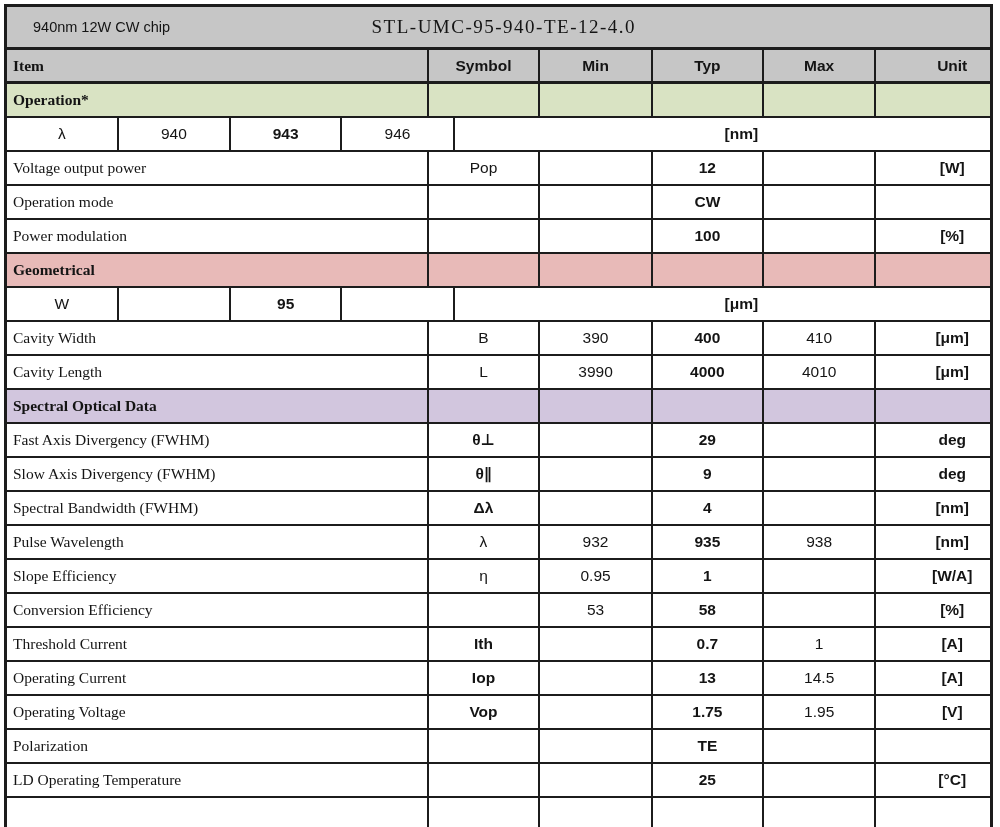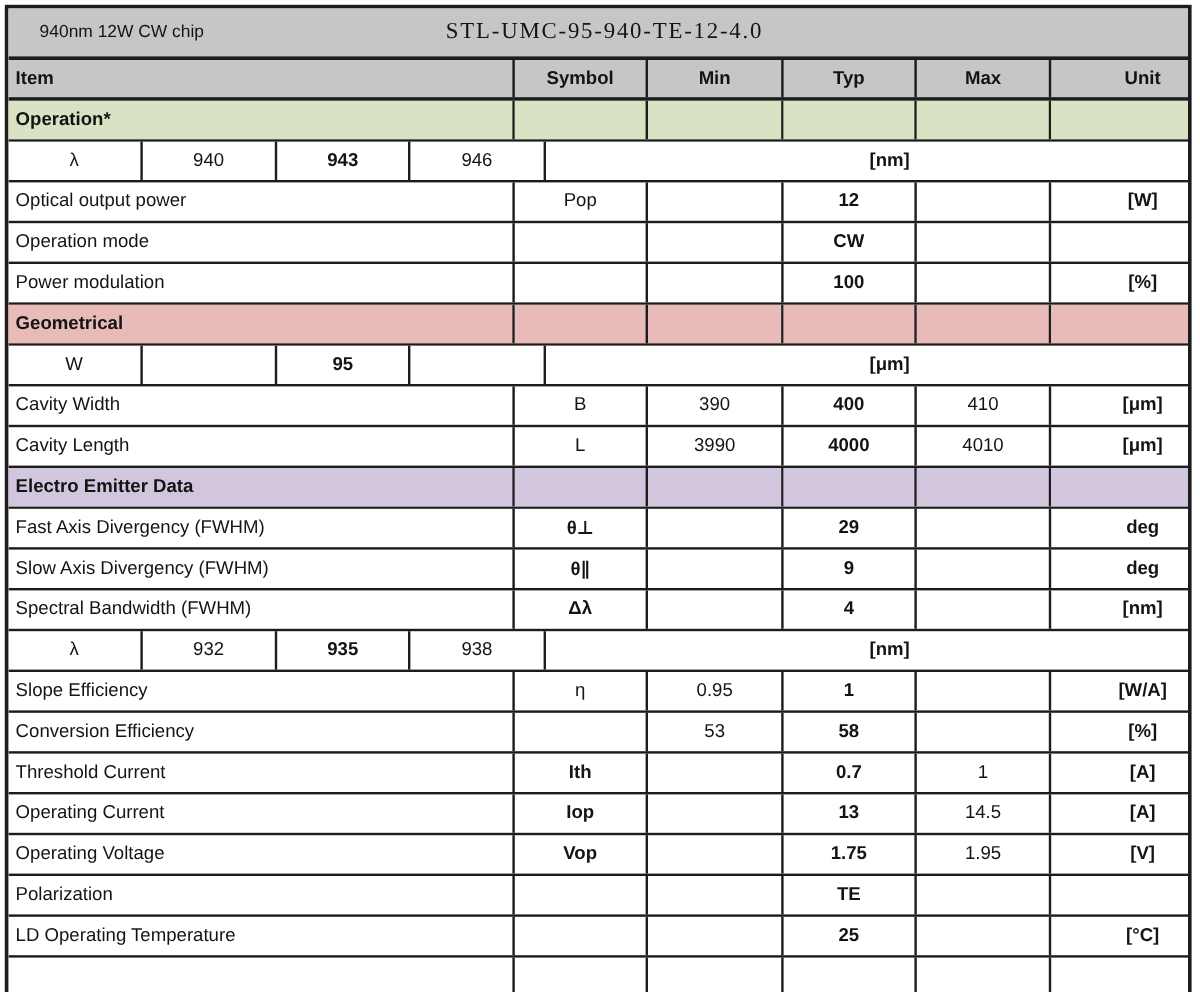--- a/index.html
+++ b/index.html
@@ -7,21 +7,21 @@
        font-family:"Liberation Sans","DejaVu Sans",sans-serif;color:#141414;}
   .spec-table{
     position:absolute;left:4px;top:4px;width:989px;height:840px;
     border:3px solid #1c1c1c;background:#ffffff;overflow:hidden;box-sizing:border-box;
   }
   .row{display:flex;height:34px;box-sizing:border-box;border-bottom:2px solid #1c1c1c;align-items:stretch;}
   .row:last-child{border-bottom:none;}
   .cell{display:flex;align-items:center;justify-content:center;box-sizing:border-box;
         border-right:2px solid #1c1c1c;font-size:15.5px;overflow:hidden;white-space:nowrap;}
   .cell:last-child{border-right:none;}
-  .c-item{width:42.9%;justify-content:flex-start;padding-left:6px;}
+  .c-item{width:42.9%;justify-content:flex-start;padding-left:6px;font-family:Liberation Serif, serif;}
   .c-sym{width:11.35%;}
   .c-min{width:11.45%;}
   .c-typ{width:11.3%;font-weight:bold;}
   .c-max{width:11.45%;}
   .c-unit{flex:1;font-weight:bold;padding-left:38px;}
   .sym-b{font-weight:bold;}
   
   .title-row{height:43px;background:#c6c6c6;position:relative;border-bottom:3px solid #1c1c1c;
              display:flex;align-items:center;}
   .chip-label{margin-left:26px;font-size:14.5px;}
@@ -67,21 +67,21 @@
 
   <div class="row">
     <div class="cell c-sym">λ</div>
     <div class="cell c-min">940</div>
     <div class="cell c-typ">943</div>
     <div class="cell c-max">946</div>
     <div class="cell c-unit">[nm]</div>
   </div>
 
   <div class="row">
-    <div class="cell c-item">Optical output power</div>
+    <div class="cell c-item">Voltage output power</div>
     <div class="cell c-sym">Pop</div>
     <div class="cell c-min"></div>
     <div class="cell c-typ">12</div>
     <div class="cell c-max"></div>
     <div class="cell c-unit">[W]</div>
   </div>
 
   <div class="row">
     <div class="cell c-item">Operation mode</div>
     <div class="cell c-sym"></div>
@@ -129,21 +129,21 @@
   <div class="row">
     <div class="cell c-item">Cavity Length</div>
     <div class="cell c-sym">L</div>
     <div class="cell c-min">3990</div>
     <div class="cell c-typ">4000</div>
     <div class="cell c-max">4010</div>
     <div class="cell c-unit">[μm]</div>
   </div>
 
   <div class="row sec sec-purple">
-    <div class="cell c-item">Electro Emitter Data</div>
+    <div class="cell c-item">Spectral Optical Data</div>
     <div class="cell c-sym"></div>
     <div class="cell c-min"></div>
     <div class="cell c-typ"></div>
     <div class="cell c-max"></div>
     <div class="cell c-unit"></div>
   </div>
 
   <div class="row">
     <div class="cell c-item">Fast Axis Divergency (FWHM)</div>
     <div class="cell c-sym sym-b">θ⊥</div>
@@ -165,20 +165,21 @@
   <div class="row">
     <div class="cell c-item">Spectral Bandwidth (FWHM)</div>
     <div class="cell c-sym sym-b">Δλ</div>
     <div class="cell c-min"></div>
     <div class="cell c-typ">4</div>
     <div class="cell c-max"></div>
     <div class="cell c-unit">[nm]</div>
   </div>
 
   <div class="row">
+    <div class="cell c-item">Pulse Wavelength</div>
     <div class="cell c-sym">λ</div>
     <div class="cell c-min">932</div>
     <div class="cell c-typ">935</div>
     <div class="cell c-max">938</div>
     <div class="cell c-unit">[nm]</div>
   </div>
 
   <div class="row">
     <div class="cell c-item">Slope Efficiency</div>
     <div class="cell c-sym">η</div>

